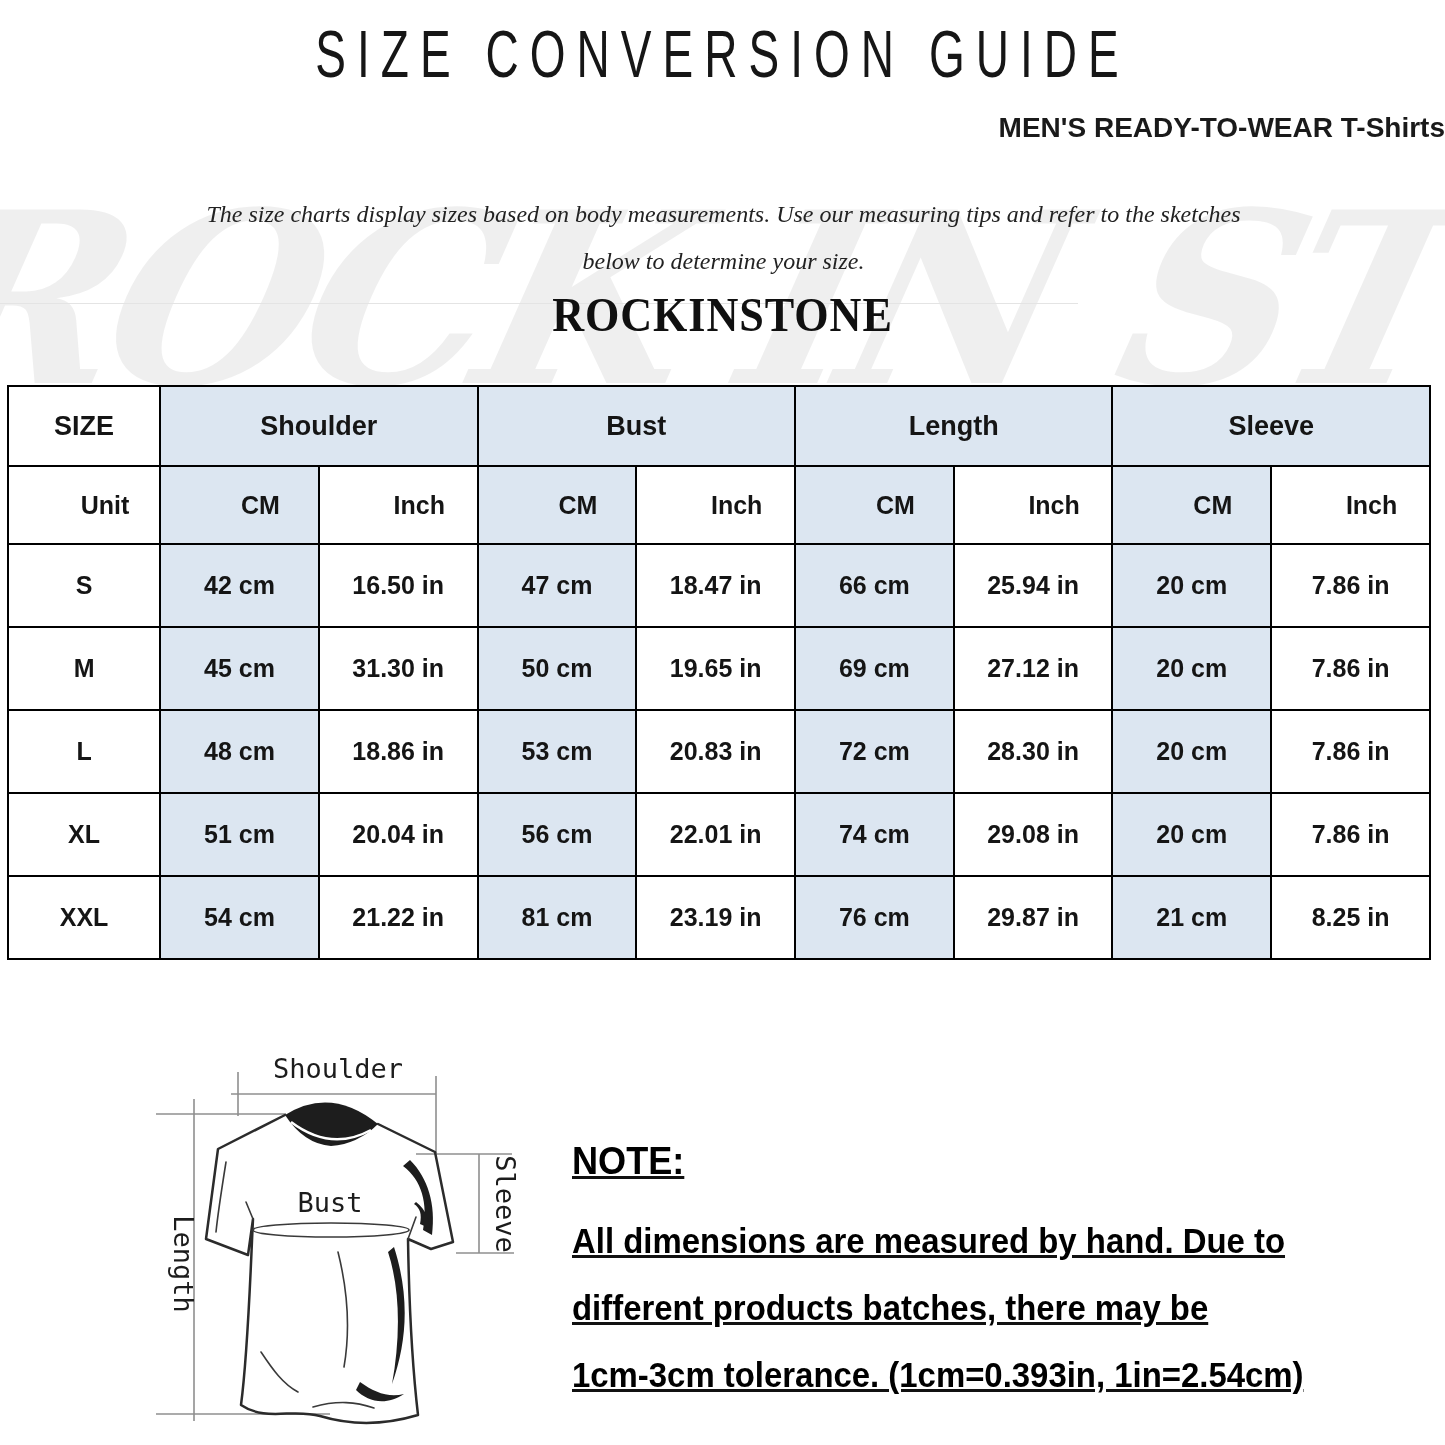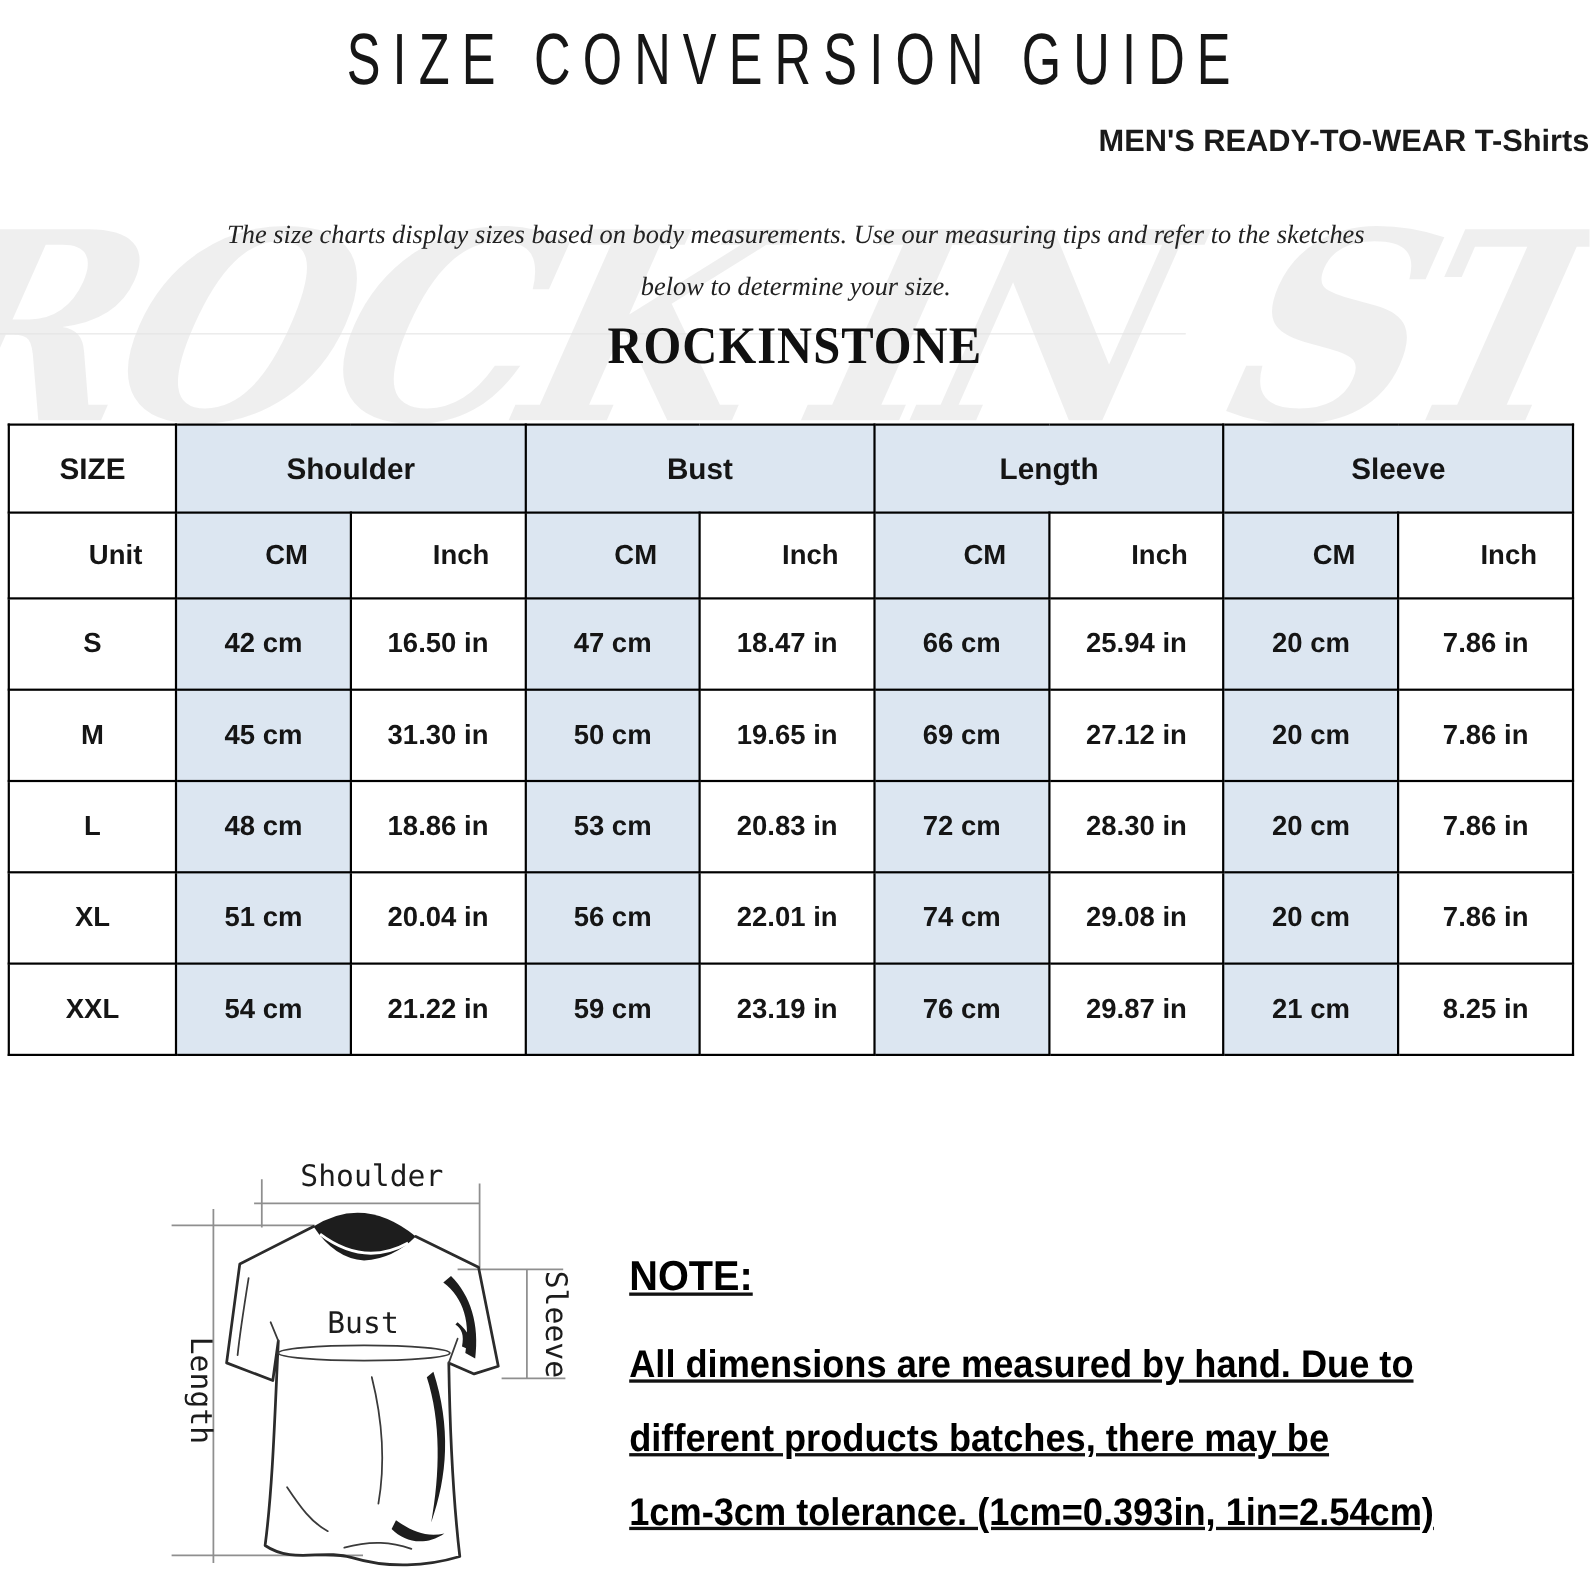--- a/index.html
+++ b/index.html
@@ -158,21 +158,21 @@
     <td>22.01 in</td>
     <td class="blue">74 cm</td>
     <td>29.08 in</td>
     <td class="blue">20 cm</td>
     <td>7.86 in</td>
   </tr>
   <tr class="data-row">
     <td>XXL</td>
     <td class="blue">54 cm</td>
     <td>21.22 in</td>
-    <td class="blue">59 cm</td>
+    <td class="blue">81 cm</td>
     <td>23.19 in</td>
     <td class="blue">76 cm</td>
     <td>29.87 in</td>
     <td class="blue">21 cm</td>
     <td>8.25 in</td>
   </tr>
 </tbody>
   </table>
 
 <svg class="diagram" width="450" height="392" viewBox="0 0 450 392">

